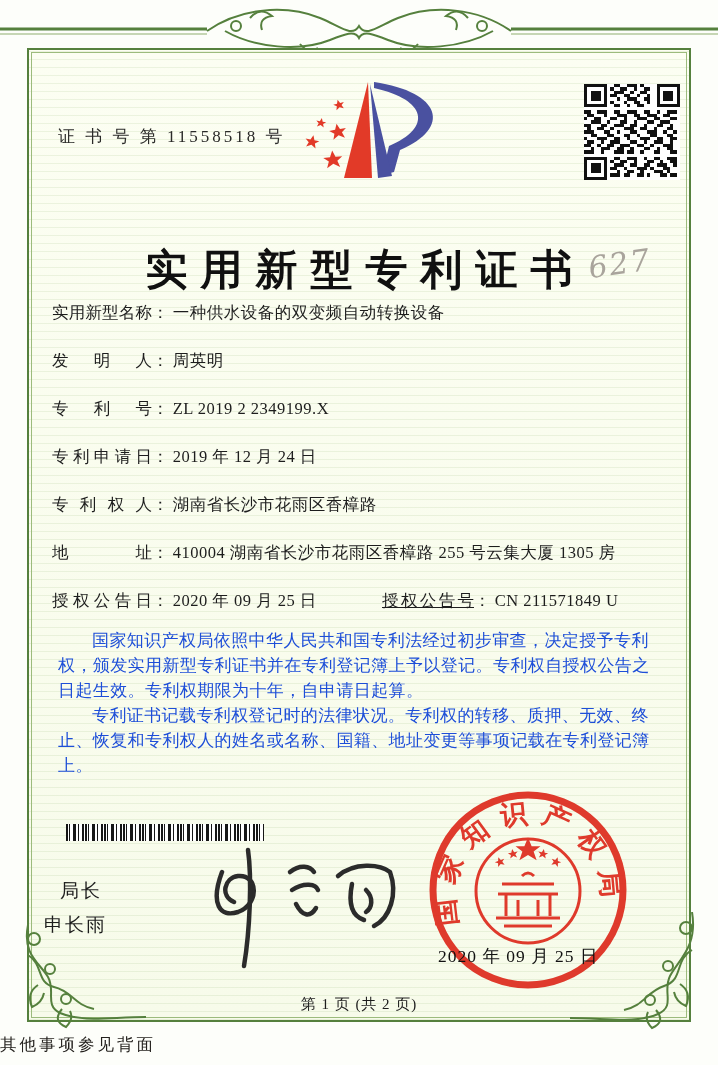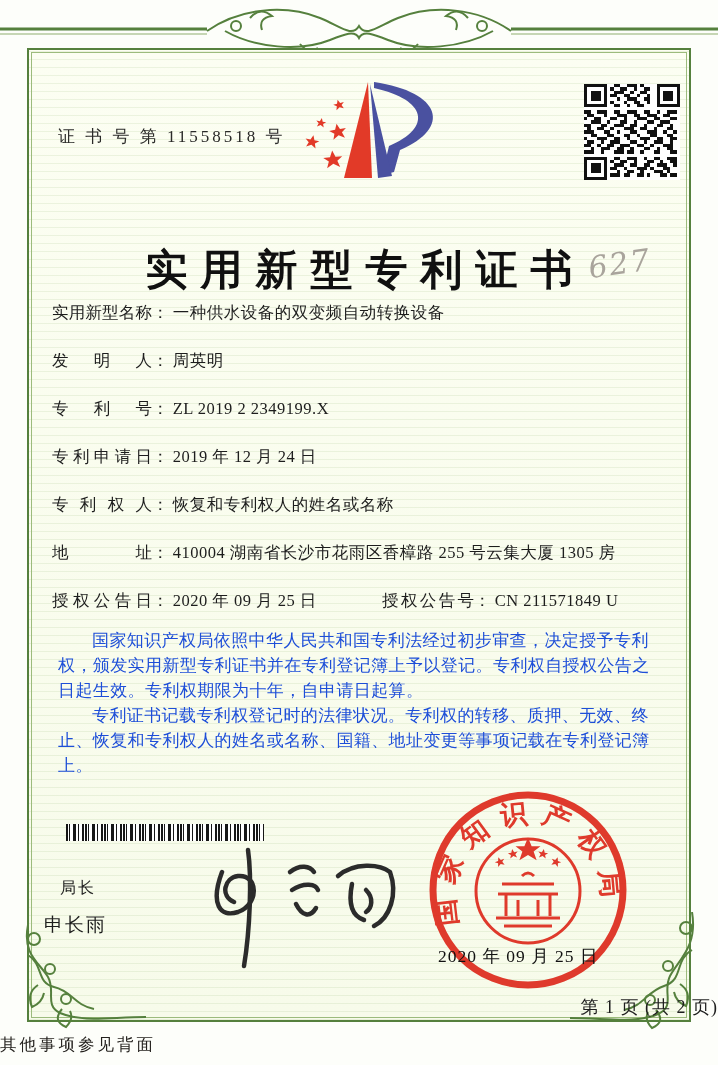--- a/index.html
+++ b/index.html
@@ -39,42 +39,42 @@
     font-size:30px; font-style:italic; color:#a9a49c;
     transform:rotate(-8deg); letter-spacing:2px;
     font-family:"DejaVu Serif",serif;
   }
   
   .field-row { position:absolute; left:52px; width:610px; font-size:16.5px; white-space:nowrap; }
   .flabel { display:inline-block; width:100px; text-align:justify; text-align-last:justify; vertical-align:bottom; }
   .fcolon { display:inline-block; }
   .fvalue { letter-spacing:0.5px; }
   .pair2 { position:absolute; left:330px; top:0; }
-  .pair2 .flabel { width:92px; }
+  .pair2 .flabel { width:92px;text-decoration:underline; }
   
   .paras { position:absolute; left:58px; top:628px; width:606px;
     font-size:17px; line-height:25px; color:#1d4ed8; letter-spacing:0.4px; }
   .paras p { text-indent:2em; }
   
   .barcode {
     position:absolute; left:66px; top:824px; width:198px; height:17px;
     background:repeating-linear-gradient(90deg,
       #161616 0 2px, #fefefe 2px 3px, #161616 3px 4px, #fefefe 4px 7px,
       #161616 7px 10px, #fefefe 10px 12px, #161616 12px 13px, #fefefe 13px 16px,
       #161616 16px 18px, #fefefe 18px 19px);
   }
-  .director-title { position:absolute; left:60px; top:878px; font-size:16px; letter-spacing:2px; }
+  .director-title { position:absolute; left:60px; top:878px; font-size:19px; letter-spacing:2px; }
   .director-name  { position:absolute; left:44px; top:912px; font-size:19px; letter-spacing:2px; }
   .signature { position:absolute; left:192px; top:838px; width:212px; height:132px; }
   .seal { position:absolute; left:426px; top:788px; width:204px; height:204px; }
   .seal-date {
     position:absolute; left:438px; top:944px; font-size:17.5px;
     color:#111; letter-spacing:1px; z-index:3;
   }
-  .page-num { position:absolute; left:0; top:995px; width:100%; text-align:right; font-size:18px; letter-spacing:1px; }
+  .page-num { position:absolute; left:0; top:995px; width:100%; text-align:center; font-size:15px; letter-spacing:1px; }
   .footer-note { position:absolute; left:0; top:1034px; width:100%; font-size:16.5px; letter-spacing:3px; color:#23201d; }
 </style>
 </head>
 <body>
 
 <div class="page">
 
   <svg class="orn" style="left:0;top:0" width="718" height="58" viewBox="0 0 718 58">
     <g stroke="#55803d" fill="none">
       <path d="M0,29 H207 M511,29 H718" stroke-width="3"></path>
@@ -169,21 +169,21 @@
   <div class="field-row" style="top:398px">
     <span class="flabel">专利号</span><span class="fcolon">：</span>
     <span class="fvalue">ZL 2019 2 2349199.X</span>
   </div>
   <div class="field-row" style="top:446px">
     <span class="flabel">专利申请日</span><span class="fcolon">：</span>
     <span class="fvalue">2019 年 12 月 24 日</span>
   </div>
   <div class="field-row" style="top:494px">
     <span class="flabel">专利权人</span><span class="fcolon">：</span>
-    <span class="fvalue">恢复和专利权人的姓名或名称</span>
+    <span class="fvalue">湖南省长沙市花雨区香樟路</span>
   </div>
   <div class="field-row" style="top:542px">
     <span class="flabel">地址</span><span class="fcolon">：</span>
     <span class="fvalue">410004 湖南省长沙市花雨区香樟路 255 号云集大厦 1305 房</span>
   </div>
   <div class="field-row" style="top:590px">
     <span class="flabel">授权公告日</span><span class="fcolon">：</span>
     <span class="fvalue">2020 年 09 月 25 日</span>
     <span class="pair2">
       <span class="flabel">授权公告号</span><span class="fcolon">：</span>

